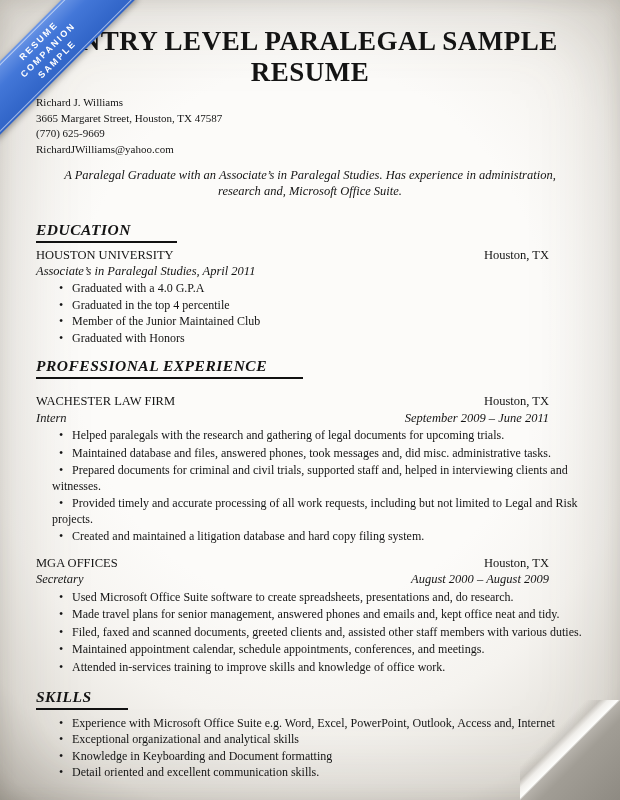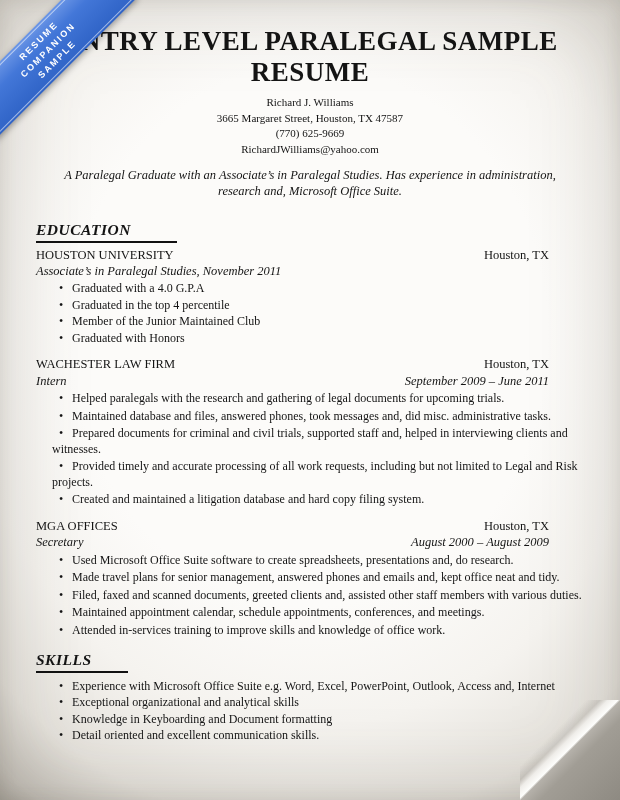--- a/index.html
+++ b/index.html
@@ -27,21 +27,21 @@
   }
   .ribbon::before,.ribbon::after{content:"";position:absolute;left:0;right:0;height:1px;background:rgba(255,255,255,.55);}
   .ribbon::before{top:2px;}
   .ribbon::after{bottom:2px;}
   .ribbon-line{font-size:9px;font-weight:bold;letter-spacing:2px;line-height:1.45;}
 
   h1{
     margin:26px 0 0 0;text-align:center;
     font-size:27px;line-height:1.15;font-weight:bold;letter-spacing:.5px;
   }
-  .contact{margin-top:7px;text-align:center;font-size:11px;line-height:1.42;}
+  .contact{margin-top:7px;font-size:11px;line-height:1.42;}
   .summary{margin:9px 0 12px 0;padding:0 8px;text-align:center;font-style:italic;font-size:12.5px;line-height:1.28;}
 
   h2{
     display:inline-block;
     margin:10px 0 4px 0;padding:0 46px 2px 0;
     font-size:15.5px;font-weight:bold;letter-spacing:.5px;
     border-bottom:2px solid #111;
     font-style:italic;
   }
   h2.exp{padding-right:36px;}
@@ -94,31 +94,32 @@
 
     <p class="summary">A Paralegal Graduate with an Associate’s in Paralegal Studies. Has experience in administration, research and, Microsoft Office Suite.</p>
 
     <div>
       <h2>EDUCATION</h2>
       <div class="hdr-row">
         <span>HOUSTON UNIVERSITY</span>
         <span class="hdr-right">Houston, TX</span>
       </div>
       <div class="sub-row">
-        <span>Associate’s in Paralegal Studies, November 2011</span>
+        <span>Associate’s in Paralegal Studies, April 2011</span>
       </div>
       <ul>
         <li>Graduated with a 4.0 G.P.A</li>
         <li>Graduated in the top 4 percentile</li>
         <li>Member of the Junior Maintained Club</li>
         <li>Graduated with Honors</li>
       </ul>
     </div>
 
     <div>
+      <h2 class="exp">PROFESSIONAL EXPERIENCE</h2>
 
       <div class="job">
         <div class="hdr-row">
           <span>WACHESTER LAW FIRM</span>
           <span class="hdr-right">Houston, TX</span>
         </div>
         <div class="sub-row">
           <span>Intern</span>
           <span class="sub-right">September 2009 – June 2011</span>
         </div>

